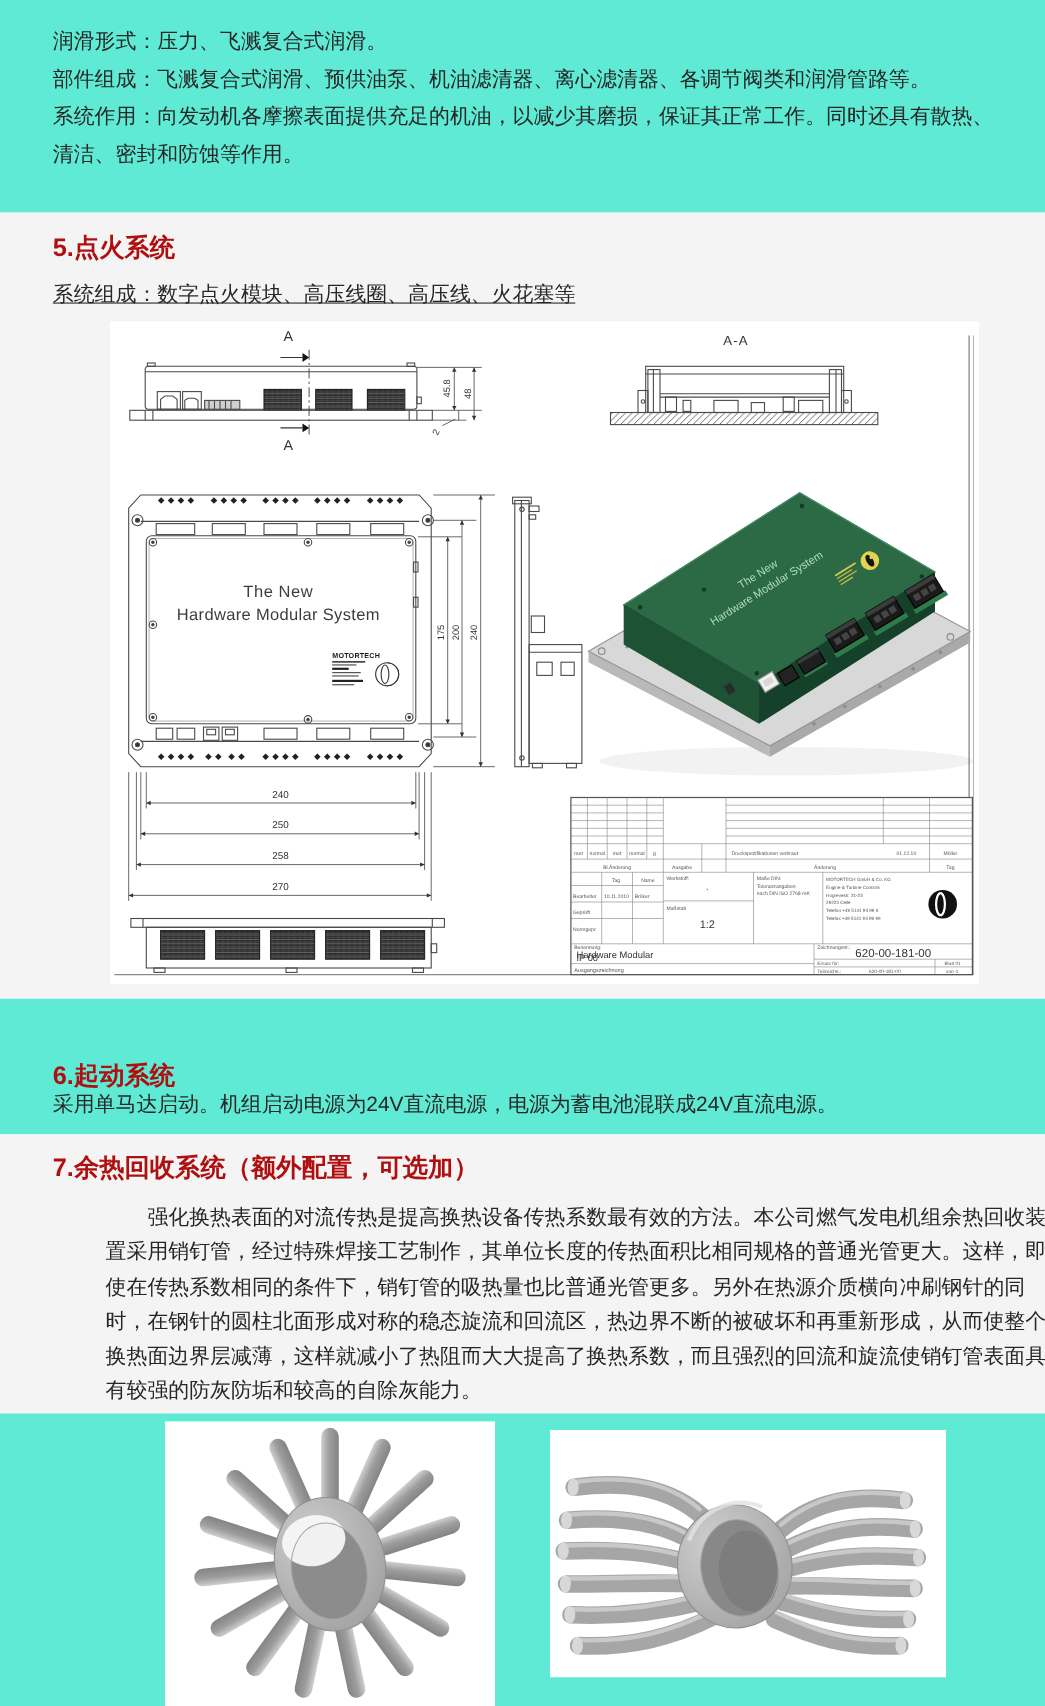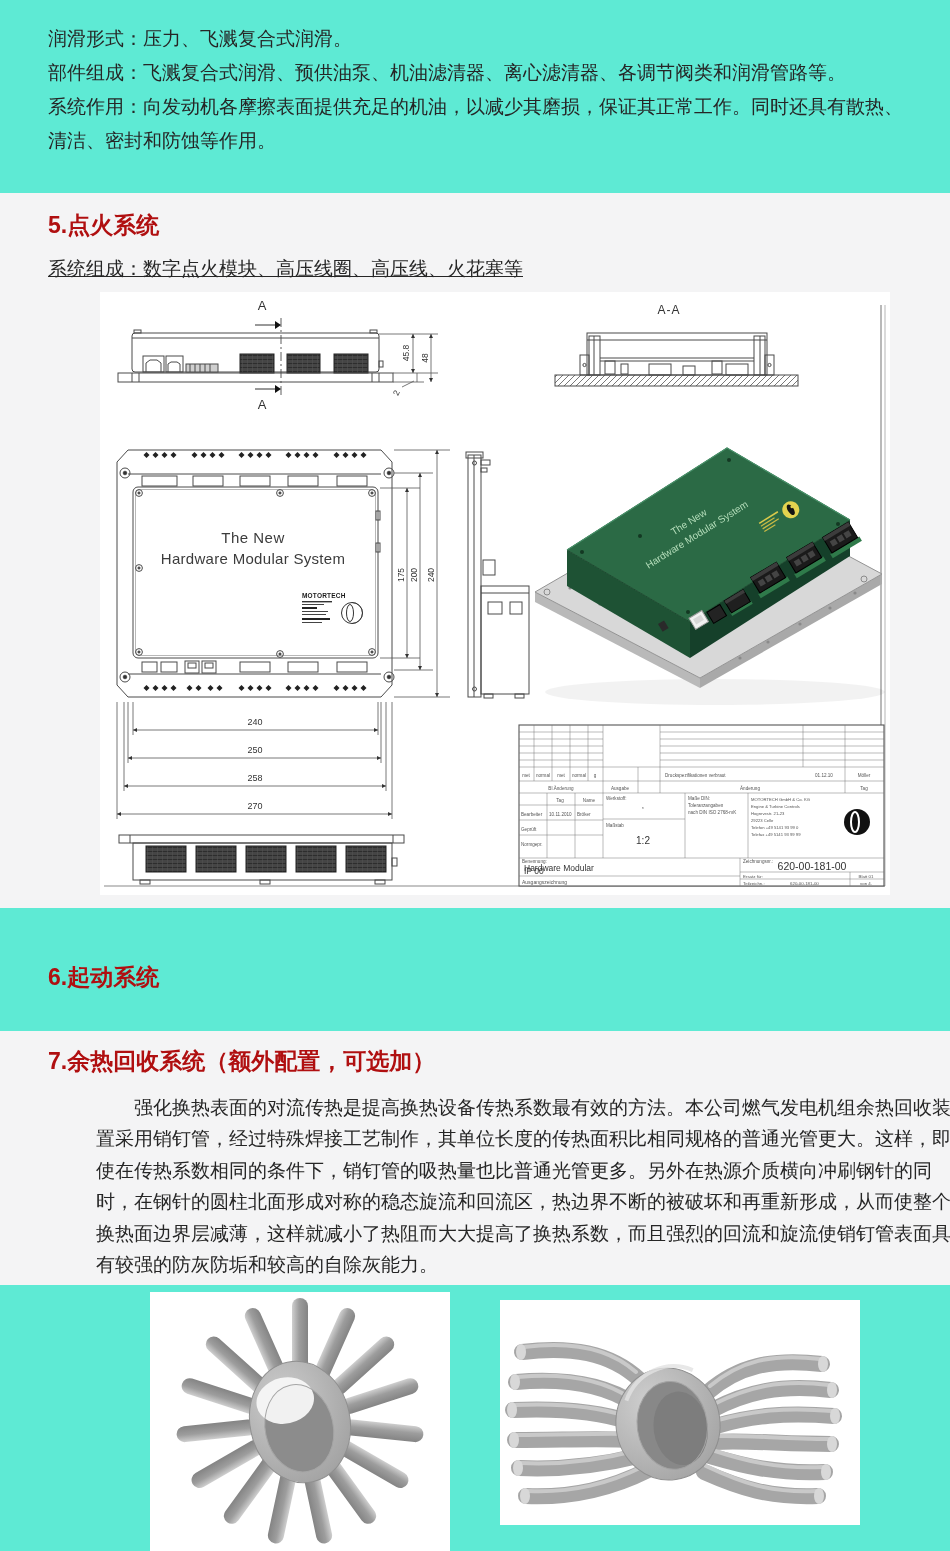--- a/index.html
+++ b/index.html
@@ -502,20 +502,21 @@
       <text x="643" y="592.5" font-size="4.4" fill="#555">Teilzeichn.:</text>
       <text x="690" y="592.5" font-size="4.4" fill="#555">620-00-181-00</text>
       <text x="766" y="592.5" font-size="4.4" fill="#555" text-anchor="middle">von  4.</text>
     </g>
 
     <text x="424" y="591" font-size="8.5" fill="#333" transform="translate(0,-9)">IP 00</text>
   </svg>
   </div>
 
   <div class="heading" style="top:962px;">6.起动系统</div>
+  <div class="txt" style="top:988px;">采用单马达启动。机组启动电源为24V直流电源，电源为蓄电池混联成24V直流电源。</div>
 
   <div class="heading" style="top:1046px;">7.余热回收系统（额外配置，可选加）</div>
   <div class="para" style="top:1092px;">强化换热表面的对流传热是提高换热设备传热系数最有效的方法。本公司燃气发电机组余热回收装置采用销钉管，经过特殊焊接工艺制作，其单位长度的传热面积比相同规格的普通光管更大。这样，即使在传热系数相同的条件下，销钉管的吸热量也比普通光管更多。另外在热源介质横向冲刷钢针的同时，在钢针的圆柱北面形成对称的稳态旋流和回流区，热边界不断的被破坏和再重新形成，从而使整个换热面边界层减薄，这样就减小了热阻而大大提高了换热系数，而且强烈的回流和旋流使销钉管表面具有较强的防灰防垢和较高的自除灰能力。</div>
 
   <div class="photo" style="left:150px;top:1292px;width:300px;height:259px;">
     <svg width="300" height="259" viewBox="0 0 300 259" xmlns="http://www.w3.org/2000/svg">
       <defs>
         <linearGradient id="pinG" x1="0" y1="0" x2="1" y2="0">
           <stop offset="0" stop-color="#cfcfcf"></stop>
             <stop offset="0.45" stop-color="#9d9d9d"></stop>

